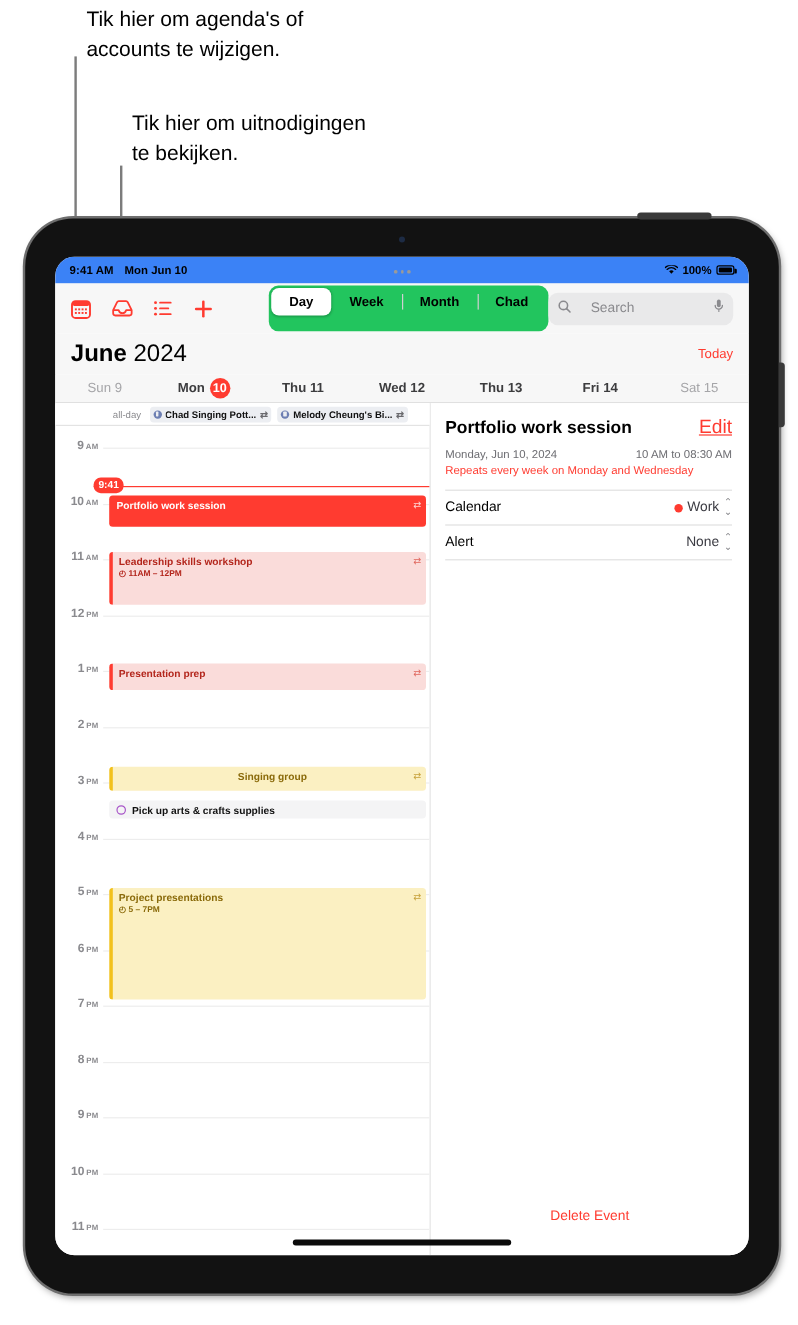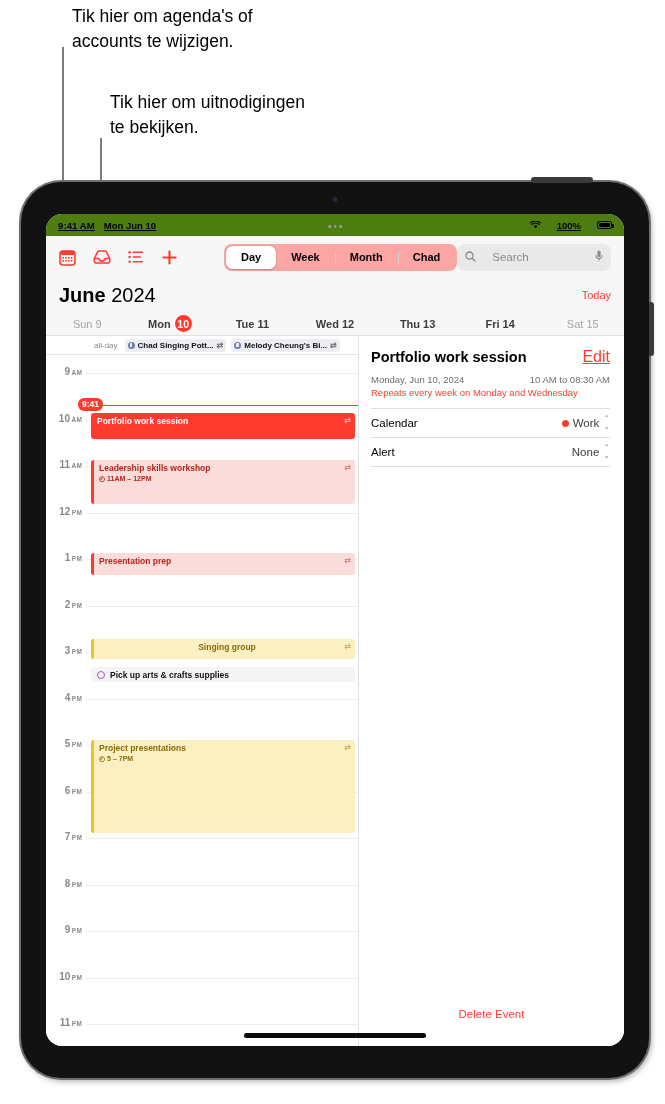--- a/index.html
+++ b/index.html
@@ -70,57 +70,57 @@
     width:578px; height:832px;
     background:#ffffff;
     border-radius:16px;
     overflow:hidden;
   }
 
   
   #statusbar{
     position:relative;
     height:22px;
-    background:#4d7c0f;
+    background:#3b82f6;
     display:flex; align-items:center;
     padding:0 12px;
-    font-size:9.5px; font-weight:bold; color:#000;text-decoration:underline;
+    font-size:9.5px; font-weight:bold; color:#000;
   }
   #statusbar .time{ letter-spacing:.1px; }
   #statusbar .date{ margin-left:9px; font-weight:bold; }
   #statusbar .dots{
     position:absolute; left:50%; top:11px; transform:translateX(-50%);
     display:flex; gap:3px;
   }
   #statusbar .dots i{ width:2.5px;height:2.5px;border-radius:50%;background:#9a9a9a;display:block; }
-  #statusbar .right{ margin-left:auto; display:flex; align-items:center; gap:16px;justify-content:flex-end; }
+  #statusbar .right{ margin-left:auto; display:flex; align-items:center; gap:4px;justify-content:flex-end; }
   .wifi svg{ display:block; }
   .batt{
     width:15px;height:8px;border:1.1px solid #000;border-radius:2.2px;position:relative;
   }
   .batt:after{content:"";position:absolute;right:-2.6px;top:2px;width:1.6px;height:4px;background:#000;border-radius:0 1px 1px 0;}
   .batt i{position:absolute;left:1px;top:1px;bottom:1px;right:1px;background:#000;border-radius:1px;display:block;}
 
   
   #toolbar{
     height:42px;
     background:#f7f7f7;
     display:flex; align-items:center;
     padding:0 13px;
   }
   .tb-icons{ display:flex; align-items:center; gap:17px; }
   .tb-btn{ display:flex; align-items:center; justify-content:center; cursor:pointer; }
 
   #segmented{
     margin-left:46px;
-    display:flex; align-items:center;
-    background:#fca5a5;
+    display:flex; 
+    background:#22c55e;
     border-radius:8px;
     padding:2px;
-    height:27px;
+    height:38px;
   }
   #segmented .seg{
     position:relative;
     font-size:11px; font-weight:bold; color:#000;
     padding:0 15px; height:23px;
     display:flex;align-items:center;justify-content:center;
     border-radius:6.5px;
     cursor:pointer;
   }
   #segmented .seg.active{ background:#fff; box-shadow:0 0.5px 2px rgba(0,0,0,.22); font-weight:bold; }
@@ -424,21 +424,21 @@
 
       <div id="weekstrip">
         <div class="day dim">
             <span>Sun 9</span>
           </div>
         <div class="day">
             <span>Mon</span>
             <span class="pill">10</span>
           </div>
         <div class="day">
-            <span>Tue 11</span>
+            <span>Thu 11</span>
           </div>
         <div class="day">
             <span>Wed 12</span>
           </div>
         <div class="day">
             <span>Thu 13</span>
           </div>
         <div class="day">
             <span>Fri 14</span>
           </div>

